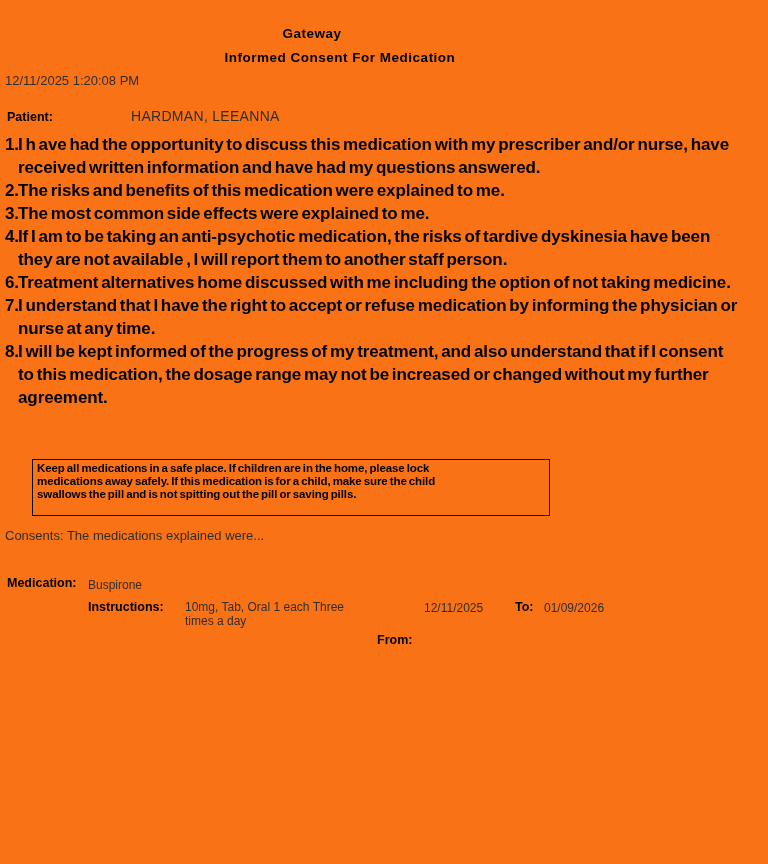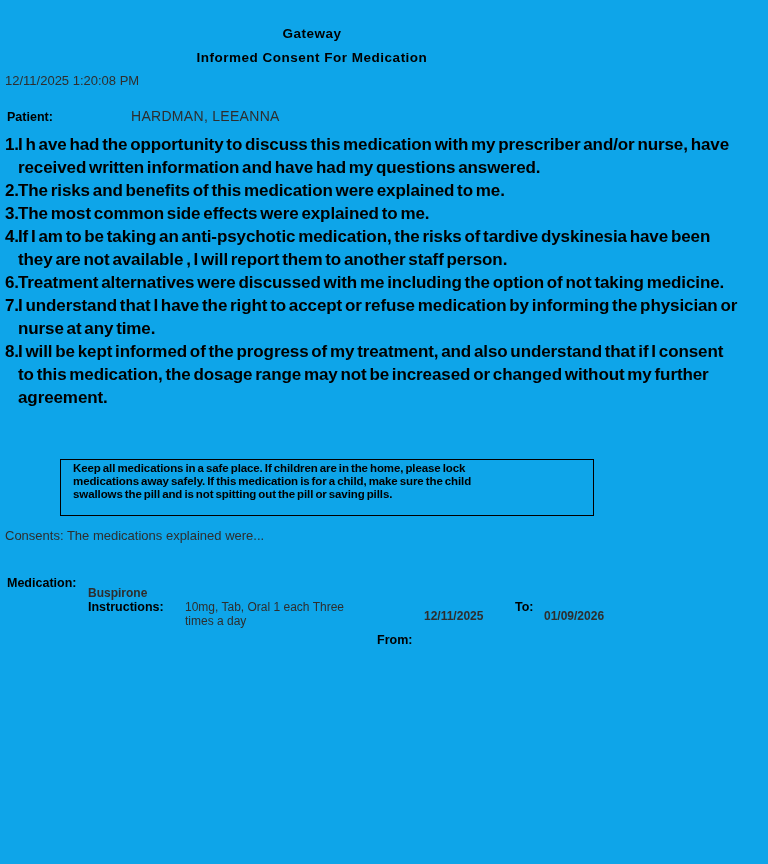--- a/index.html
+++ b/index.html
@@ -1,65 +1,65 @@
 <!DOCTYPE html>
 <html><head>
 <meta charset="utf-8">
 <style>
   html, body { margin:0; padding:0; background:#ffffff; }
   .doc {
     position:relative;
     width:768px; height:864px;
-    background:#0ea5e9;
+    background:#f97316;
     color:#000;
     font-family:"Liberation Sans", sans-serif;
     overflow:hidden;
   }
   .h-org, .h-title {
     position:absolute; left:0; width:624px;
     text-align:center;
     font-weight:700; font-size:13.5px; letter-spacing:0.5px;
     white-space:nowrap;
   }
   .h-org  { top:26px; }
-  .h-title{ top:50px; }
+  .h-title{ top:50px;margin-left:28px; }
   .timestamp {
     position:absolute; top:73px; left:5px;
     font-size:13px; color:#2e2e2e; white-space:nowrap;
   }
   .patient-row { position:absolute; top:107px; left:7px; height:18px; }
   .patient-label { font-weight:700; font-size:12.5px; }
   .patient-name {
     position:absolute; left:76px; top:1px;
     font-size:14px; color:#2e2e2e; letter-spacing:0.3px; white-space:nowrap;margin-left:48px;
   }
   .consent-list { position:absolute; top:133px; left:5px; width:625px; }
   .ci-line {
     height:23px; line-height:23px;
     font-weight:700; font-size:17px;
     letter-spacing:-0.1px; word-spacing:-1.8px;
     white-space:nowrap;
   }
   .ci-num { display:inline-block; width:13px; word-spacing:0; }
   .cont { padding-left:13px; }
   .safety-box {
-    position:absolute; top:459px; left:60px;
+    position:absolute; top:459px; left:32px;
     width:508px; height:51px;
     border:1px solid #000;
-    padding:2px 12px;
+    padding:2px 4px;
     font-weight:700; font-size:11.5px; line-height:13px;
     letter-spacing:-0.1px; word-spacing:-1px;
   }
   .sb-line { white-space:nowrap; }
   .consents-line {
     position:absolute; top:528px; left:5px;
     font-size:13px; color:#2e2e2e; white-space:nowrap;
   }
   .bold-label { font-weight:700; font-size:12.5px; white-space:nowrap; position:absolute; }
-  .reg-value  { font-weight:700; font-size:12px; color:#2e2e2e; white-space:nowrap; position:absolute;margin-top:8px; }
+  .reg-value  { font-weight:400; font-size:12px; color:#2e2e2e; white-space:nowrap; position:absolute; }
   .med-label   { top:576px; left:7px; }
   .med-value   { top:578px; left:88px; }
   .instr-label { top:600px; left:88px; }
   .instr-value {
     position:absolute; top:601px; left:185px; width:175px;
     font-size:12px; line-height:13.5px; color:#2e2e2e; white-space:normal;
   }
   .from-label  { top:600px; left:377px;margin-top:33px; }
   .from-value  { top:601px; left:424px; }
   .to-label    { top:600px; left:515px; }
@@ -84,21 +84,21 @@
     <div class="ci-line cont"><span>received written information and have had my questions answered.</span></div>
 
     <div class="ci-line"><span class="ci-num">2.</span><span>The risks and benefits of this medication were explained to me.</span></div>
 
     <div class="ci-line"><span class="ci-num">3.</span><span>The most common side effects were explained to me.</span></div>
 
     <div class="ci-line"><span class="ci-num">4.</span><span>If I am to be taking an anti-psychotic medication, the risks of tardive dyskinesia have been</span></div>
 
     <div class="ci-line cont"><span>they are not available , I will report them to another staff person.</span></div>
 
-    <div class="ci-line"><span class="ci-num">6.</span><span>Treatment alternatives were discussed with me including the option of not taking medicine.</span></div>
+    <div class="ci-line"><span class="ci-num">6.</span><span>Treatment alternatives home discussed with me including the option of not taking medicine.</span></div>
 
     <div class="ci-line"><span class="ci-num">7.</span><span>I understand that I have the right to accept or refuse medication by informing the physician or</span></div>
     <div class="ci-line cont"><span>nurse at any time.</span></div>
 
     <div class="ci-line"><span class="ci-num">8.</span><span>I will be kept informed of the progress of my treatment, and also understand that if I consent</span></div>
     <div class="ci-line cont"><span>to this medication, the dosage range may not be increased or changed without my further</span></div>
     <div class="ci-line cont"><span>agreement.</span></div>
   </div>
 
   <div class="safety-box">

